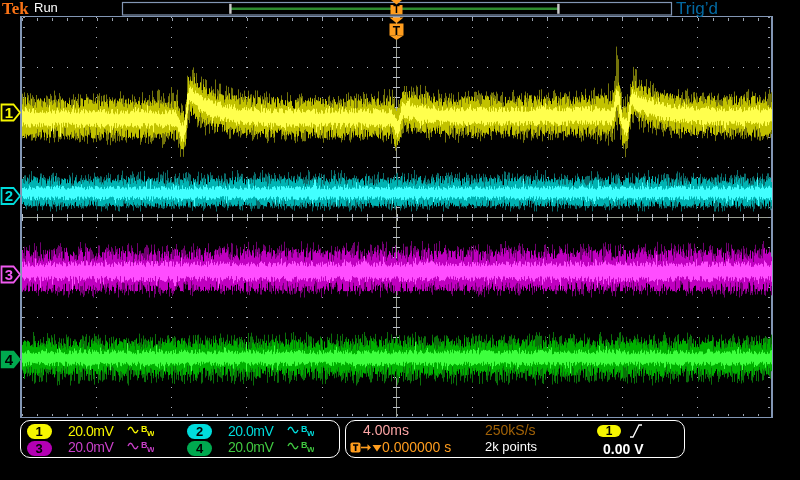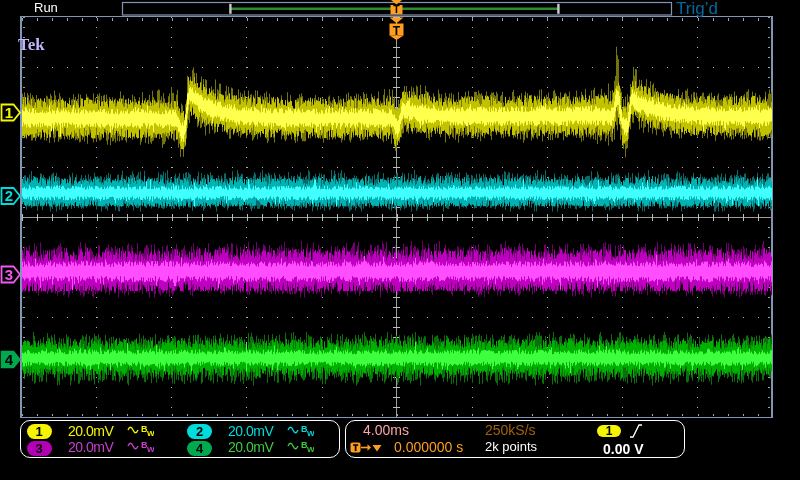--- a/index.html
+++ b/index.html
@@ -66,21 +66,21 @@
 <text x="396.5" y="13" font-family="Liberation Sans, sans-serif" font-size="10.5" font-weight="bold" fill="#000" text-anchor="middle">T</text>
 
 <polygon points="389.5,17.5 403.5,17.5 396.5,23.2" fill="#ff9d1e"></polygon>
 <rect x="389.5" y="23.5" width="14" height="12" fill="#ff9d1e"></rect>
 <polygon points="389.5,35.5 403.5,35.5 396.5,40" fill="#ff9d1e"></polygon>
 <text x="396.5" y="34.5" font-family="Liberation Sans, sans-serif" font-size="12" font-weight="bold" fill="#000" text-anchor="middle">T</text>
 
 </g>
 </svg>
 
-<div class="t" style="left:18px;top:-1px;font-family:'Liberation Serif',serif;font-size:17px;font-weight:bold;color:#c4b5fd;margin-top:36px;">Tek</div>
+<div class="t" style="left:2px;top:-1px;font-family:'Liberation Serif',serif;font-size:17px;font-weight:bold;color:#f97316;">Tek</div>
 <div class="t" style="left:34px;top:0px;font-size:13px;color:#fff;">Run</div>
 <div class="t" style="left:676px;top:-1px;font-size:17px;color:#0369a1;">Trig’d</div>
 
 <div style="position:absolute;left:20px;top:420px;width:318px;height:36px;border:1.6px solid #fff;border-radius:10px;background:#000;"></div>
 <div class="badge" style="left:26.5px;top:424px;background:#f5f500;">1</div>
 <div class="t" style="left:68px;top:422.6px;font-size:14px;letter-spacing:-0.5px;color:#f5f500;">20.0mV</div>
 <div class="t" style="left:127px;top:423.5px;"><svg width="27" height="13" viewBox="0 0 27 13" style="display:inline-block;vertical-align:top">
         <path d="M1 6 Q3.5 0.5 6 6 Q8.5 11.5 11 6" stroke="#f5f500" stroke-width="1.4" fill="none"></path>
         <text x="14" y="7.5" font-family="Liberation Sans, sans-serif" font-size="9" font-weight="bold" fill="#f5f500">B</text>
         <text x="20" y="12" font-family="Liberation Sans, sans-serif" font-size="8" font-weight="bold" fill="#f5f500">W</text>
@@ -116,16 +116,16 @@
     </svg>
 <svg width="12" height="12" viewBox="0 0 12 12" style="position:absolute;left:350px;top:442px">
       <rect x="0.5" y="0.5" width="10" height="10" rx="1.8" fill="#ff9d1e"></rect>
       <path d="M3 3 H8.2 M5.6 3 V9" stroke="#000" stroke-width="1.7" fill="none"></path>
     </svg>
 <svg width="22" height="12" viewBox="0 0 22 12" style="position:absolute;left:360px;top:441.5px">
       <path d="M1 5.5 H8" stroke="#ff9d1e" stroke-width="1.6" fill="none"></path>
       <polygon points="7.5,2.2 11,5.5 7.5,8.8" fill="#ff9d1e"></polygon>
       <polygon points="12.5,3 21.5,3 17,9.5" fill="#ff9d1e"></polygon>
     </svg>
-<div class="t" style="left:382px;top:438.8px;font-size:14px;color:#ff9d1e;margin-left:12px;">0.000000 s</div>
+<div class="t" style="left:382px;top:438.8px;font-size:14px;color:#ff9d1e;">0.000000 s</div>
 <div class="t" style="left:485px;top:439px;font-size:13px;color:#fff;">2k points</div>
 <div class="t" style="left:603px;top:440.5px;font-size:14px;color:#fff;font-weight:bold;">0.00 V</div>
 
 </div>
 </body></html>

